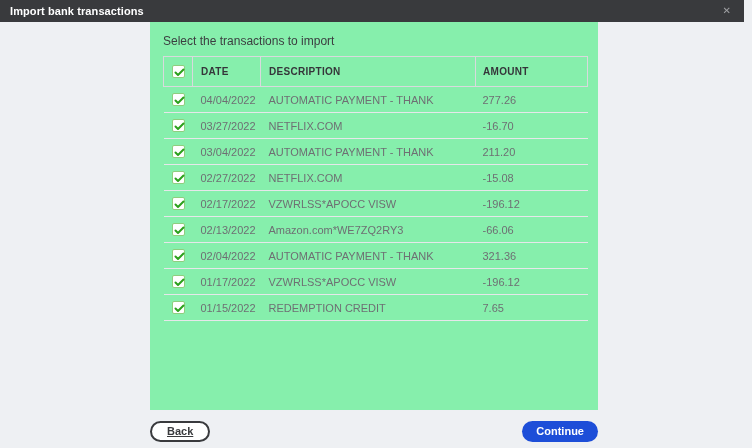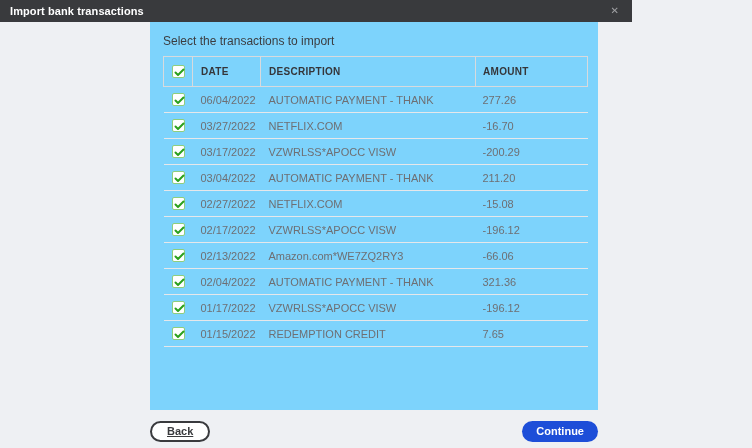--- a/index.html
+++ b/index.html
@@ -7,21 +7,21 @@
     width: 752px; height: 448px;
     overflow: hidden;
     font-family: "Liberation Sans", sans-serif;
     background: #eef0f3;
     position: relative;
   }
 
   
   .modal-header {
     position: absolute; top: 0; left: 0;
-    width: 632px; height: 22px;
+    width: 744px; height: 22px;
     background: #393a3d;
     display: flex; align-items: center;
     padding: 0 10px;
   }
   .modal-title {
     color: #ffffff;
     font-size: 11px;
     font-weight: bold;
     letter-spacing: 0.1px;
   }
@@ -31,21 +31,21 @@
     font-size: 10px;
     line-height: 1;
     cursor: pointer;
     padding: 2px 3px;
   }
 
   
   .content-panel {
     position: absolute; top: 22px; left: 150px;
     width: 448px; height: 388px;
-    background: #7dd3fc;
+    background: #86efac;
     padding: 12px 11px 0 13px;
   }
   .select-heading {
     font-size: 12px;
     color: #3c3d40;
     margin-bottom: 8px;
   }
 
   
   table.txn-table {
@@ -167,50 +167,38 @@
     </thead>
     <tbody>
   <tr>
     <td class="td-check">
       <span class="checkbox">
         <svg width="11" height="9" viewBox="0 0 11 9">
           <polyline points="1.5,4.5 4,7 9.5,1.5" fill="none" stroke="#2ca01c" stroke-width="2" stroke-linecap="round" stroke-linejoin="round"></polyline>
         </svg>
       </span>
     </td>
-    <td>06/04/2022</td>
+    <td>04/04/2022</td>
     <td>AUTOMATIC PAYMENT - THANK</td>
     <td class="td-amount">277.26</td>
   </tr>
 
   <tr>
     <td class="td-check">
       <span class="checkbox">
         <svg width="11" height="9" viewBox="0 0 11 9">
           <polyline points="1.5,4.5 4,7 9.5,1.5" fill="none" stroke="#2ca01c" stroke-width="2" stroke-linecap="round" stroke-linejoin="round"></polyline>
         </svg>
       </span>
     </td>
     <td>03/27/2022</td>
     <td>NETFLIX.COM</td>
     <td class="td-amount">-16.70</td>
   </tr>
 
-  <tr>
-    <td class="td-check">
-      <span class="checkbox">
-        <svg width="11" height="9" viewBox="0 0 11 9">
-          <polyline points="1.5,4.5 4,7 9.5,1.5" fill="none" stroke="#2ca01c" stroke-width="2" stroke-linecap="round" stroke-linejoin="round"></polyline>
-        </svg>
-      </span>
-    </td>
-    <td>03/17/2022</td>
-    <td>VZWRLSS*APOCC VISW</td>
-    <td class="td-amount">-200.29</td>
-  </tr>
 
   <tr>
     <td class="td-check">
       <span class="checkbox">
         <svg width="11" height="9" viewBox="0 0 11 9">
           <polyline points="1.5,4.5 4,7 9.5,1.5" fill="none" stroke="#2ca01c" stroke-width="2" stroke-linecap="round" stroke-linejoin="round"></polyline>
         </svg>
       </span>
     </td>
     <td>03/04/2022</td>

